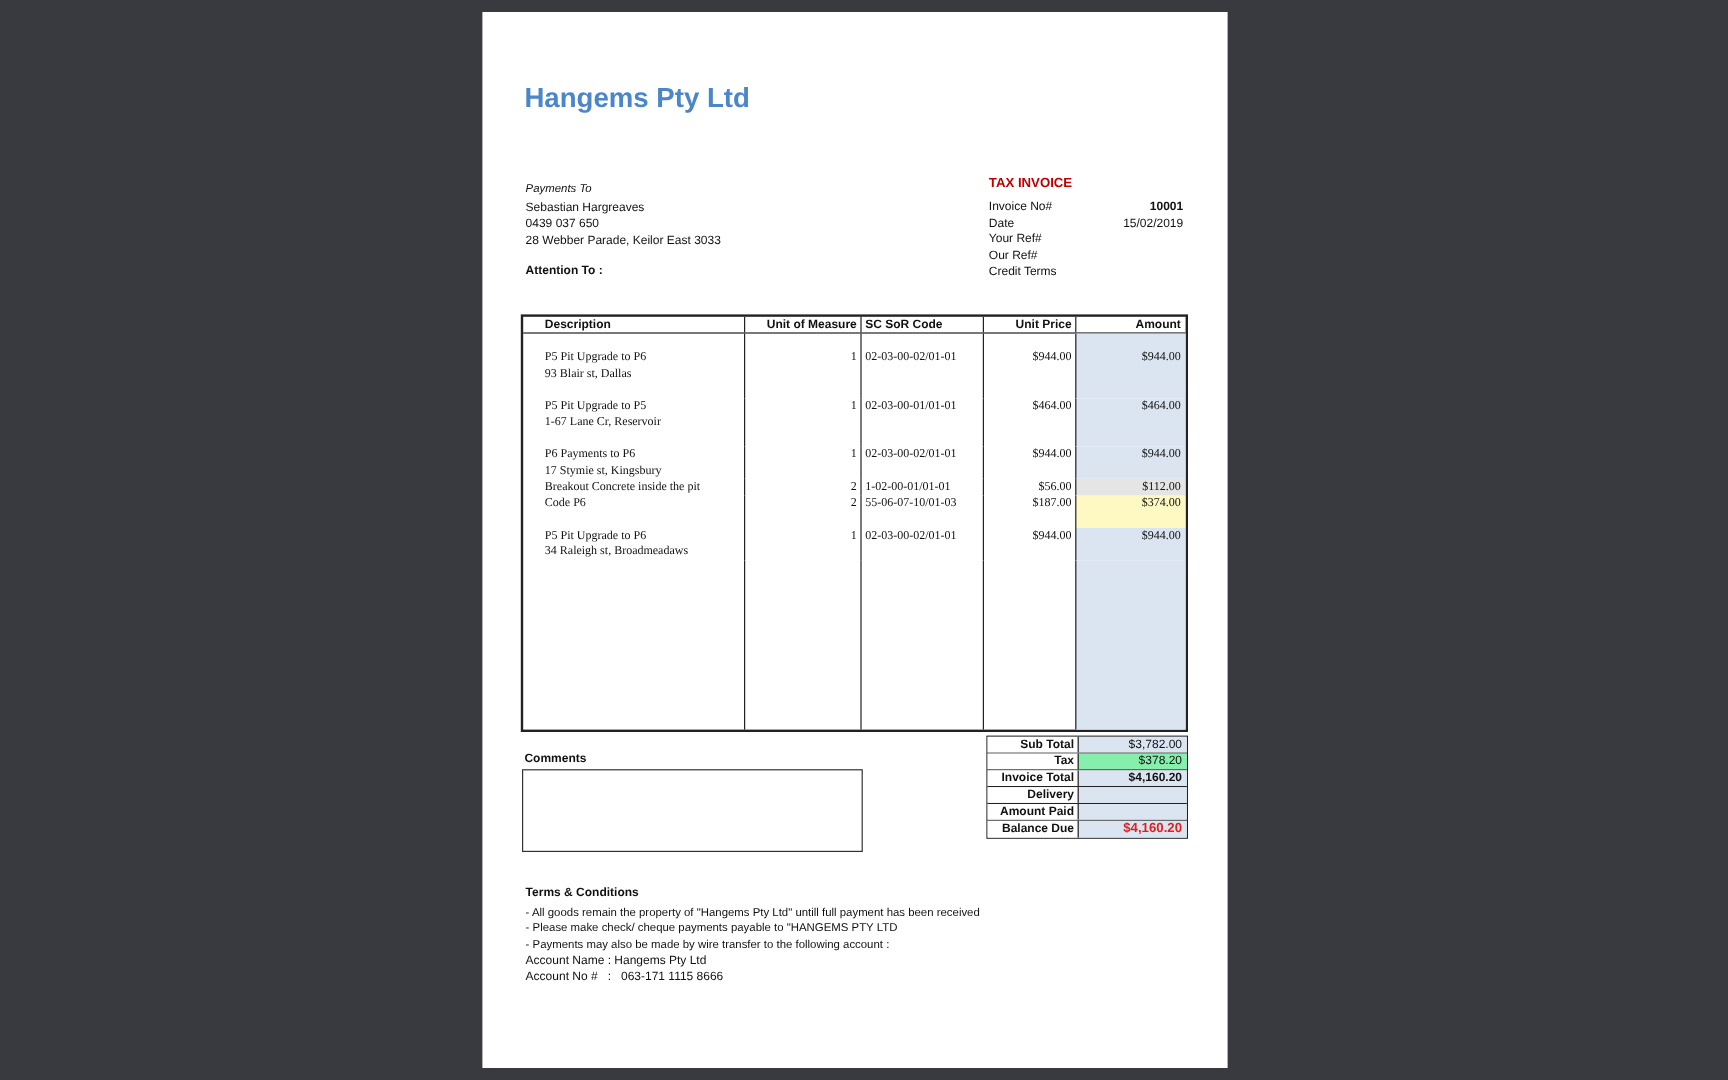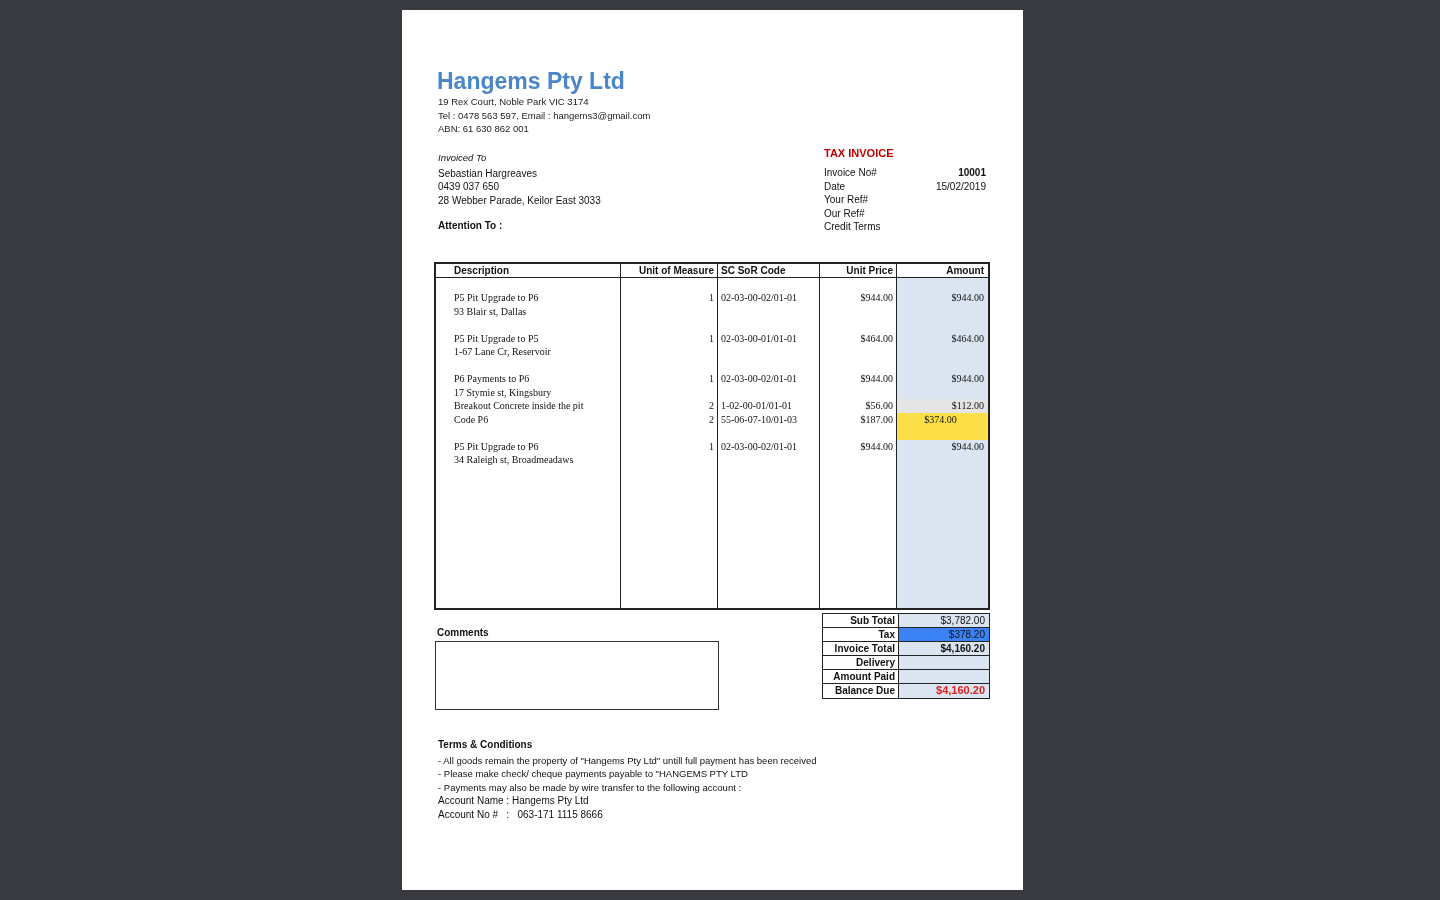--- a/index.html
+++ b/index.html
@@ -67,28 +67,23 @@
   .terms { position:absolute; left:36px; top:728px; font-size:9.5px; line-height:13.5px; }
   .terms-title { font-size:10px; font-weight:bold; margin-bottom:2px; }
   .terms .acct { font-size:10px; white-space:pre; }
 </style>
 </head>
 <body style="background: rgb(56, 58, 64);">
 
 <div class="page">
 
   <div class="company-name" style="color: rgb(74, 134, 200);">Hangems Pty Ltd</div>
-  <div class="company-lines">
-    <div>19 Rex Court, Noble Park VIC 3174</div>
-    <div>Tel : 0478 563 597, Email : hangems3@gmail.com</div>
-    <div>ABN: 61 630 862 001</div>
-  </div>
 
   <div class="invoiced-block">
-    <div class="invoiced-heading">Invoiced To</div>
+    <div class="invoiced-heading">Payments To</div>
     <div class="invoiced-name">Sebastian Hargreaves</div>
     <div>0439 037 650</div>
     <div>28 Webber Parade, Keilor East 3033</div>
   </div>
   <div class="attention">Attention To :</div>
 
   <div class="tax-title" style="color: rgb(192, 0, 0);">TAX INVOICE</div>
   <div class="meta-rows">
   <div class="meta-row">
     <span class="meta-label">Invoice No#</span>
@@ -168,21 +163,21 @@
     <div class="cell col-amt cell-amount" style="background: #e5e5e5;">$112.00</div>
   </div>
 
   <div class="item-row gap-after">
     <div class="cell col-desc cell-desc">
             <div>Code P6</div>
           </div>
     <div class="cell col-qty cell-qty">2</div>
     <div class="cell col-code cell-code">55-06-07-10/01-03</div>
     <div class="cell col-price cell-price">$187.00</div>
-    <div class="cell col-amt cell-amount" style="background: #fde047; text-align: center;">$374.00</div>
+    <div class="cell col-amt cell-amount" style="background: #fef9c3;">$374.00</div>
   </div>
 
   <div class="item-row">
     <div class="cell col-desc cell-desc">
             <div>P5 Pit Upgrade to P6</div>
             <div>34 Raleigh st, Broadmeadaws</div>
           </div>
     <div class="cell col-qty cell-qty">1</div>
     <div class="cell col-code cell-code">02-03-00-02/01-01</div>
     <div class="cell col-price cell-price">$944.00</div>
@@ -200,21 +195,21 @@
   </div>
 
   <div class="totals-table">
   <div class="tot-row">
     <div class="tot-label">Sub Total</div>
     <div class="tot-value" style="background: rgb(219, 229, 241);">$3,782.00</div>
   </div>
 
   <div class="tot-row">
     <div class="tot-label">Tax</div>
-    <div class="tot-value" style="background: #3b82f6;">$378.20</div>
+    <div class="tot-value" style="background: #86efac;">$378.20</div>
   </div>
 
   <div class="tot-row">
     <div class="tot-label">Invoice Total</div>
     <div class="tot-value bold" style="background: rgb(219, 229, 241);">$4,160.20</div>
   </div>
 
   <div class="tot-row">
     <div class="tot-label">Delivery</div>
     <div class="tot-value" style="background: rgb(219, 229, 241);"></div>

